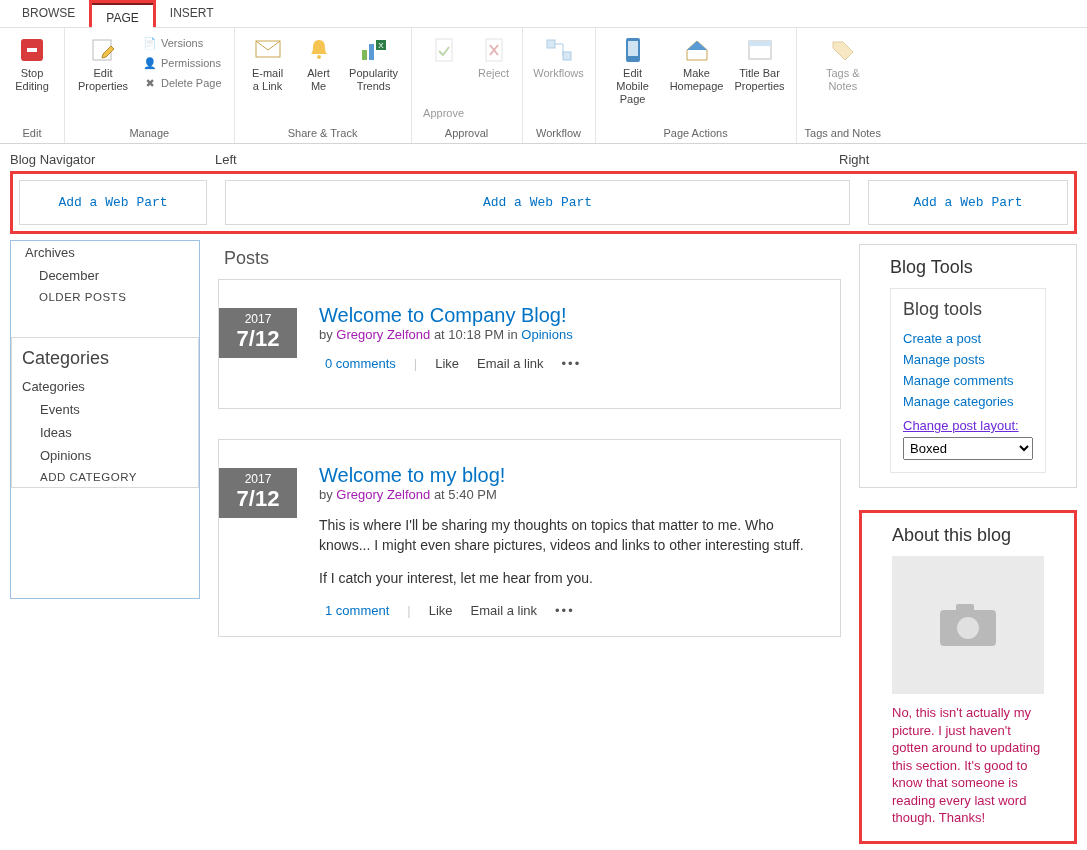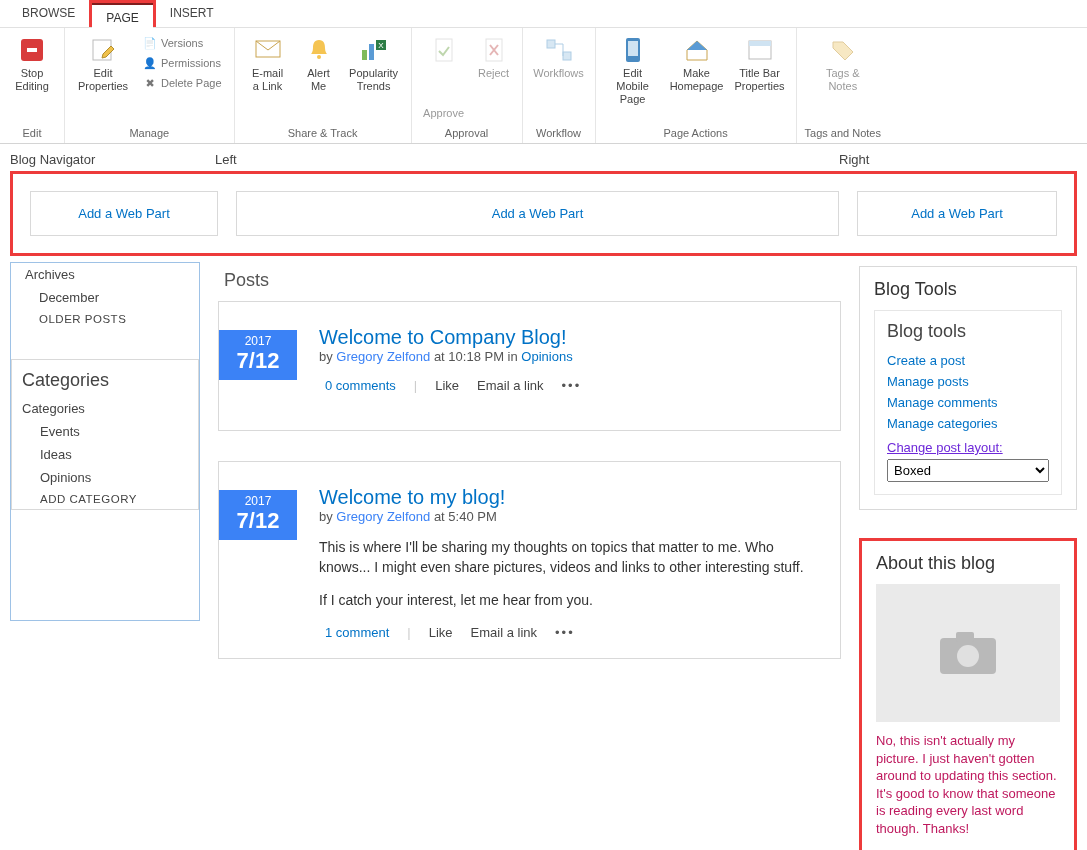--- a/index.html
+++ b/index.html
@@ -25,21 +25,21 @@
 .rb-mini .mi { width: 14px; height: 14px; display:inline-flex;align-items:center;justify-content:center; }
 
 
 .zone-headers { display: flex; margin-top: 8px; padding: 0 10px; font-size: 13px; color: #444; }
 .zh-left { width: 205px; }
 .zh-mid { flex: 1; }
 .zh-right { width: 238px; text-align: left; }
 
 
 .add-row-wrap { margin: 4px 10px 10px; }
-.add-row { display: flex; gap: 18px; border: 3px solid #ed3b3b; padding: 17px; }
+.add-row { display: flex; gap: 18px; border: 3px solid #ed3b3b; padding: 6px; font-family: Liberation Mono, monospace; }
 .add-btn { border: 1px solid #d9d9d9; background: #fff; color: #0072c6; font-size: 13px; text-align: center; padding: 14px 0; cursor: pointer; }
 .add-btn.bn { width: 188px; }
 .add-btn.left { flex: 1; }
 .add-btn.right { width: 200px; }
 
 
 .cols { display: flex; padding: 0 10px; gap: 18px; align-items: flex-start; }
 .col-nav { width: 190px; border: 1px solid #9ec2e6; margin-top:-4px; padding-bottom:110px;}
 .col-main { flex: 1; }
 .col-right { width: 218px; }
@@ -48,33 +48,33 @@
 .panel-h { font-size: 18px; color: #444; padding: 10px 10px 6px; font-weight: 400; }
 .small-link { color: #444; font-size: 13px; padding: 4px 10px 4px 14px; cursor: pointer; display:block;}
 .indent { padding-left: 28px; font-size: 13px; padding-top:4px; padding-bottom:4px; cursor:pointer; color:#444;}
 .cap { font-size: 11.5px; letter-spacing: 0.5px; color:#444;}
 .cat-box { border: 1px solid #d9d9d9; margin: 30px 0 0 0; }
 .col-nav .panel1 { }
 
 
 .posts-h { font-size: 18px; color: #555; padding: 4px 6px 10px; font-weight: 400; }
 .post-card { border: 1px solid #d9d9d9; background:#fff; margin-bottom: 30px; position: relative; padding: 24px 20px 18px 100px; min-height: 130px; }
-.date-badge { position: absolute; left: 0; top: 28px; width: 78px; background: #3b82f6; color: #fff; text-align: center; padding: 4px 0 6px; }
+.date-badge { position: absolute; left: 0; top: 28px; width: 78px; background: #737373; color: #fff; text-align: center; padding: 4px 0 6px; }
 .date-badge .yr { font-size: 12px; }
 .date-badge .md { font-size: 22px; font-weight: 600; }
 .post-title { font-size: 20px; color: #0072c6; font-weight: 400; margin-bottom: 4px; }
 .post-meta { font-size: 13px; color: #555; margin-bottom: 14px; }
-.post-meta .auth { color: #3b82f6; }
+.post-meta .auth { color: #a21caf; }
 .post-body { font-size: 14px; color: #333; line-height: 1.4; margin-bottom: 14px; }
 .post-actions { font-size: 13px; color: #444; display: flex; align-items: center; gap: 18px; padding-left:6px;}
 .post-actions .sep { color: #ccc; }
 .ellipsis { letter-spacing: 2px; cursor: pointer; color:#555;}
 
 
-.rpanel { border: 1px solid #d9d9d9; padding: 12px 14px 14px; margin-bottom: 28px; }
+.rpanel { border: 1px solid #d9d9d9; padding: 12px 30px 14px; margin-bottom: 22px; }
 .rpanel.box-hl { border: 3px solid #ed3b3b; }
 .rpanel-h { font-size: 18px; color: #333; margin-bottom: 10px; font-weight:400;}
 .inner-box { border: 1px solid #e6e6e6; padding: 10px 12px 12px; }
 .inner-box h3 { font-size: 18px; font-weight: 400; margin-bottom: 8px; }
 .tool-link { display: block; font-size: 13px; color: #0072c6; padding: 3px 0; cursor:pointer;}
 .layout-label { font-size: 13px; color: #6d28d9; margin-top: 6px; text-decoration: underline; }
 select.layout { width: 100%; margin-top: 4px; font-size: 13px; padding: 2px; }
 .photo-ph { background: #eaeaea; height: 138px; display:flex;align-items:center;justify-content:center; margin-bottom:10px;}
 .about-text { font-size: 13px; color: #be185d; line-height: 1.35; }
 

